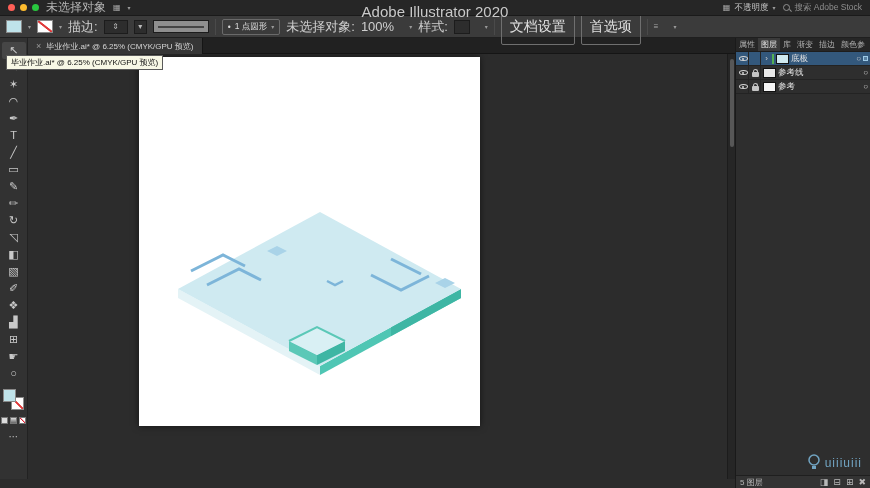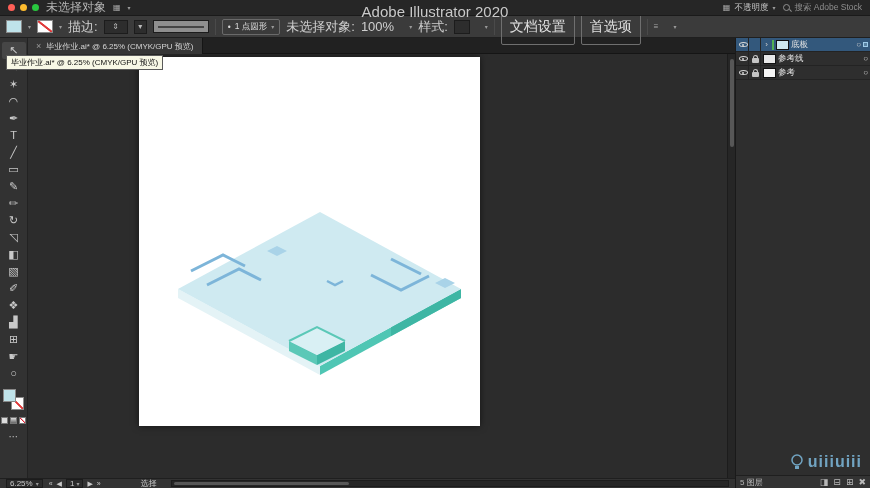--- a/index.html
+++ b/index.html
@@ -81,21 +81,21 @@
   .lock-icon { position:relative; width:7px; height:5px; background:#c5c5c5; border-radius:1px; margin-top:3px; }
   .lock-icon::before { content:""; position:absolute; left:1px; top:-3px; width:3px; height:3px; border:1px solid #c5c5c5; border-bottom:none; border-radius:3px 3px 0 0; }
   .chev { width:7px; color:#cfcfcf; font-size:8px; text-align:center; }
   .layer-strip { width:2px; height:10px; background:#53b152; }
   .layer-thumb { width:13px; height:10px; border:1px solid #121212; background:#fff; }
   .layer-name { flex:1; overflow:hidden; white-space:nowrap; }
   .target { font-size:8px; color:#cfcfcf; }
   .sel-chip { width:5px; height:5px; border:1px solid #9ecbe8; background:rgba(158,203,232,.35); }
   .panel-fill { flex:1; position:relative; }
   .watermark { position:absolute; right:8px; bottom:4px; display:flex; align-items:center; gap:4px; opacity:.85; }
-  .watermark .wm-text { font-size:16px; font-weight:bold; letter-spacing:1px; color:#7db9dc; }
+  .watermark .wm-text { font-size:12px; font-weight:normal; letter-spacing:1px; color:#7db9dc; }
   .layers-footer { height:13px; background:#333; border-top:1px solid #1f1f1f; display:flex; align-items:center; padding:0 4px; gap:5px; font-size:8px; color:#b8b8b8; }
   .lf-spacer { flex:1; }
   .lf-icon { font-size:9px; color:#b8b8b8; }
 
   
   .statusbar { position:absolute; left:0; top:478px; width:735px; height:10px; background:#333; border-top:1px solid #1f1f1f; display:flex; align-items:center; padding:0 6px; gap:6px; font-size:8px; color:#c9c9c9; z-index:7; }
   .zoom-box { display:flex; align-items:center; gap:3px; background:#2b2b2b; border:1px solid #1c1c1c; padding:0 3px; height:9px; }
   .nav { display:flex; align-items:center; gap:4px; font-size:7px; }
   .ab-box { display:flex; align-items:center; gap:2px; background:#2b2b2b; border:1px solid #1c1c1c; padding:0 3px; height:9px; font-size:8px; }
   .sb-status { margin-left:34px; }
@@ -232,20 +232,28 @@
         <polyline points="150,284 178,270 206,284" fill="none" stroke-width="2" stroke="#5bc8b7"></polyline>
       </svg>
     </div>
   </div>
 
   <div class="vscroll">
     <div class="thumb"></div>
   </div>
 
   <div class="rightpanel">
+    <div class="ptabs">
+      <div class="ptab">属性</div>
+      <div class="ptab active">图层</div>
+      <div class="ptab">库</div>
+      <div class="ptab">渐变</div>
+      <div class="ptab">描边</div>
+      <div class="ptab">颜色参</div>
+    </div>
 
     <div class="layer-row selected">
       <span class="cell-eye">
           <span class="eye-icon"></span>
         </span>
       <span class="cell-lock"></span>
       <span class="chev">›</span>
       <span class="layer-strip"></span>
       <span class="layer-thumb" style="background:#cfe9f0;"></span>
       <span class="layer-name">底板</span>
@@ -288,34 +296,14 @@
     <div class="layers-footer">
       <span>5 图层</span>
       <span class="lf-spacer"></span>
       <span class="lf-icon">◨</span>
       <span class="lf-icon">⊟</span>
       <span class="lf-icon">⊞</span>
       <span class="lf-icon">✖</span>
     </div>
   </div>
 
-  <div class="statusbar">
-    <div class="zoom-box">
-      <span>6.25%</span>
-      <span class="caret">▾</span>
-    </div>
-    <div class="nav">
-      <span>«</span>
-      <span>◀</span>
-      <span class="ab-box">
-        <span>1</span>
-        <span class="caret">▾</span>
-      </span>
-      <span>▶</span>
-      <span>»</span>
-    </div>
-    <span class="sb-status">选择</span>
-    <div class="hscroll">
-      <div class="thumb"></div>
-    </div>
-  </div>
 
 </div>
 
 </body></html>

